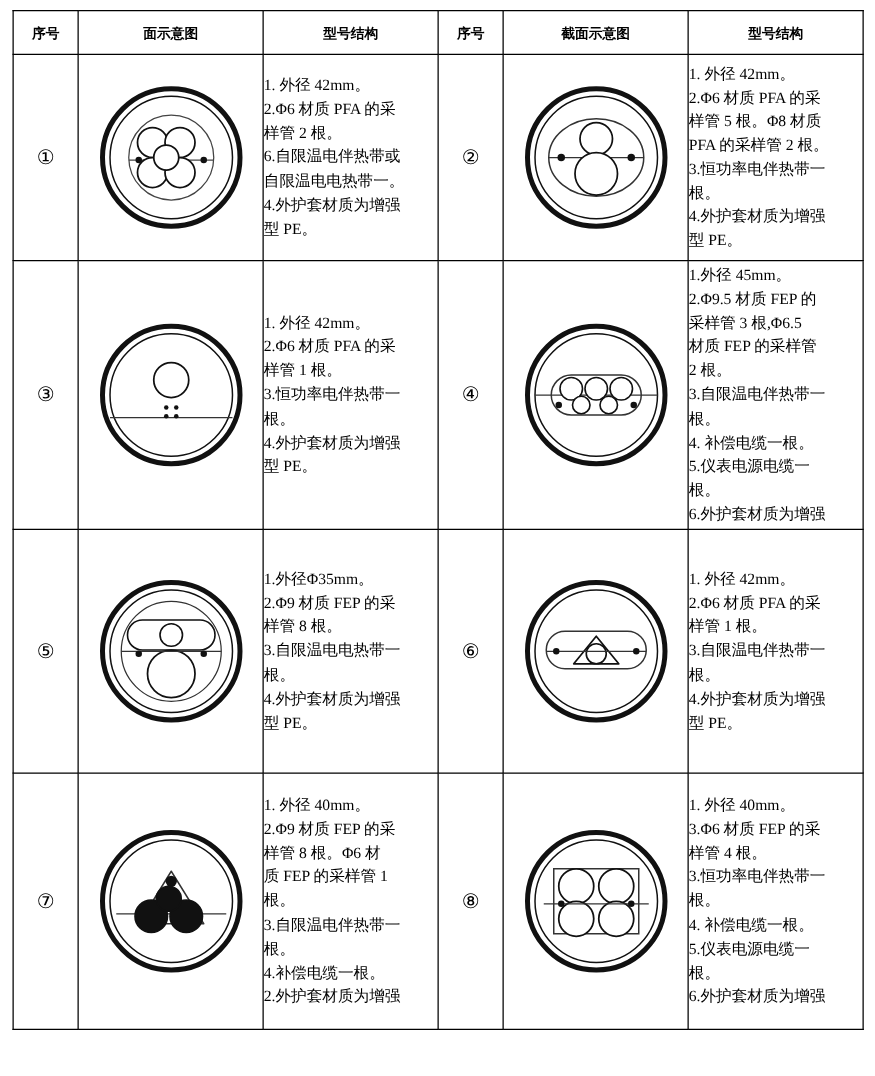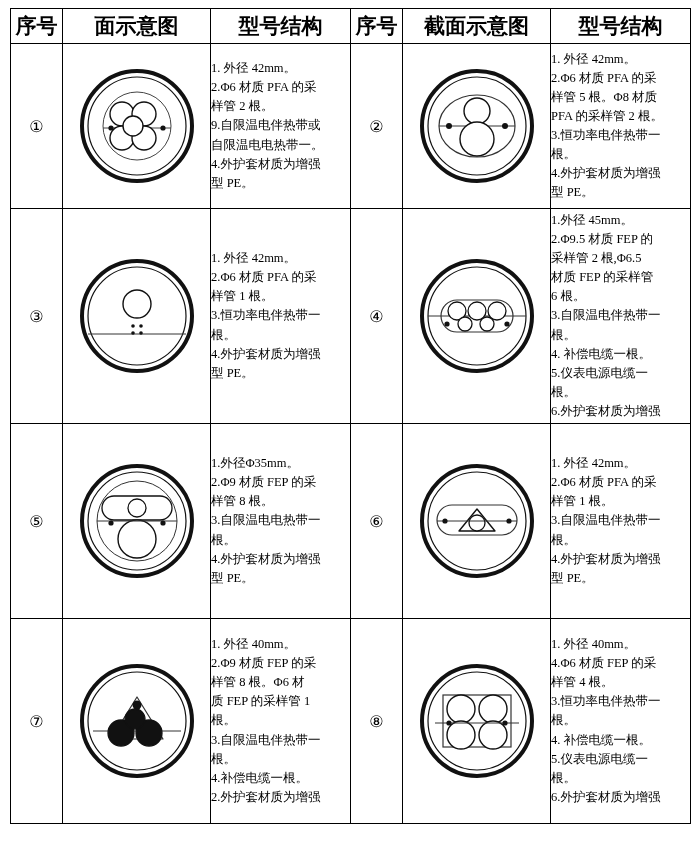--- a/index.html
+++ b/index.html
@@ -26,21 +26,21 @@
     table-layout: fixed;
   }
   table.spec th, table.spec td {
     border: 1px solid #000;
     vertical-align: middle;
     padding: 0;
   }
   thead th {
     text-align: center;
     font-weight: bold;
-    font-size: 21px;
+    font-size: 11px;
     height: 34px;
     font-family: "Liberation Serif", "DejaVu Serif", serif;
   }
   col.c-idx { width: 52px; }
   col.c-fig { width: 148px; }
   col.c-txt { width: 140px; }
 
   td.idx {
     text-align: center;
     font-size: 16px;
@@ -116,21 +116,21 @@
               <circle cx="34" cy="62" r="2.6" fill="#111"></circle>
               <circle cx="86" cy="62" r="2.6" fill="#111"></circle>
             </svg>
           </div>
         </td>
         <td class="txt">
           <ol>
             <li>1. 外径 42mm。</li>
             <li>2.Φ6 材质 PFA 的采</li>
             <li>样管 2 根。</li>
-            <li>9.自限温电伴热带或</li>
+            <li>6.自限温电伴热带或</li>
             <li>自限温电电热带一。</li>
             <li>4.外护套材质为增强</li>
             <li>型 PE。</li>
           </ol>
         </td>
         <td class="idx">②</td>
         <td class="fig">
           <div class="fig-wrap">
             <svg width="120" height="120" viewBox="0 0 120 120">
               <circle cx="60" cy="60" r="55" fill="#fff" stroke="#111" stroke-width="4"></circle>
@@ -200,23 +200,23 @@
               <circle cx="70" cy="68" r="7" fill="#fff" stroke="#111" stroke-width="1.3"></circle>
               <circle cx="30" cy="68" r="2.6" fill="#111"></circle>
               <circle cx="90" cy="68" r="2.6" fill="#111"></circle>
             </svg>
           </div>
         </td>
         <td class="txt">
           <ol>
             <li>1.外径 45mm。</li>
             <li>2.Φ9.5 材质 FEP 的</li>
-            <li>采样管 2 根,Φ6.5</li>
+            <li>采样管 3 根,Φ6.5</li>
             <li>材质 FEP 的采样管</li>
-            <li>6 根。</li>
+            <li>2 根。</li>
             <li>3.自限温电伴热带一</li>
             <li>根。</li>
             <li>4. 补偿电缆一根。</li>
             <li>5.仪表电源电缆一</li>
             <li>根。</li>
             <li>6.外护套材质为增强</li>
           </ol>
         </td>
       </tr>
 
@@ -320,21 +320,21 @@
               <circle cx="76" cy="74" r="14" fill="#fff" stroke="#111" stroke-width="1.4"></circle>
               <line x1="18" y1="62" x2="102" y2="62" stroke="#333" stroke-width="1"></line>
               <circle cx="32" cy="62" r="2.6" fill="#111"></circle>
               <circle cx="88" cy="62" r="2.6" fill="#111"></circle>
             </svg>
           </div>
         </td>
         <td class="txt">
           <ol>
             <li>1. 外径 40mm。</li>
-            <li>4.Φ6 材质 FEP 的采</li>
+            <li>3.Φ6 材质 FEP 的采</li>
             <li>样管 4 根。</li>
             <li>3.恒功率电伴热带一</li>
             <li>根。</li>
             <li>4. 补偿电缆一根。</li>
             <li>5.仪表电源电缆一</li>
             <li>根。</li>
             <li>6.外护套材质为增强</li>
           </ol>
         </td>
       </tr>

